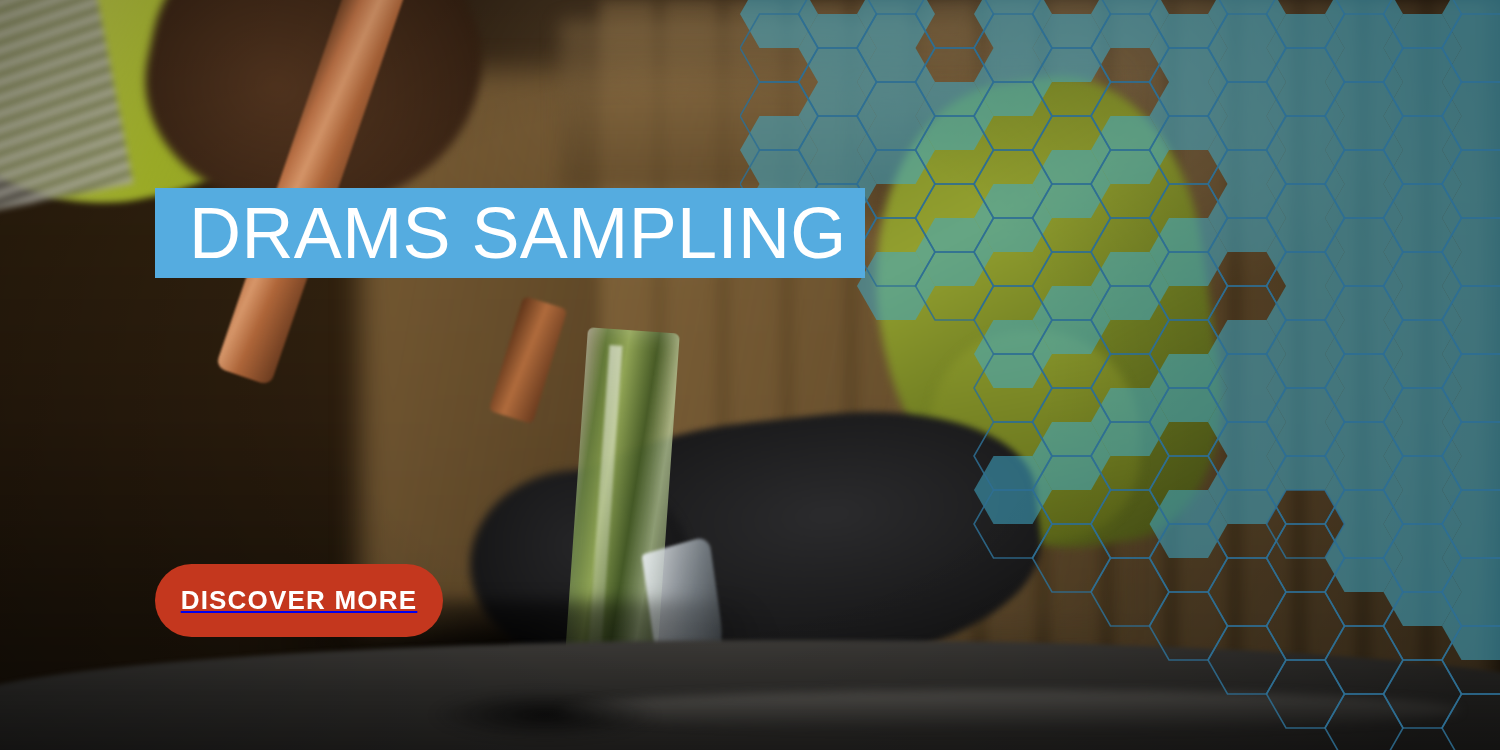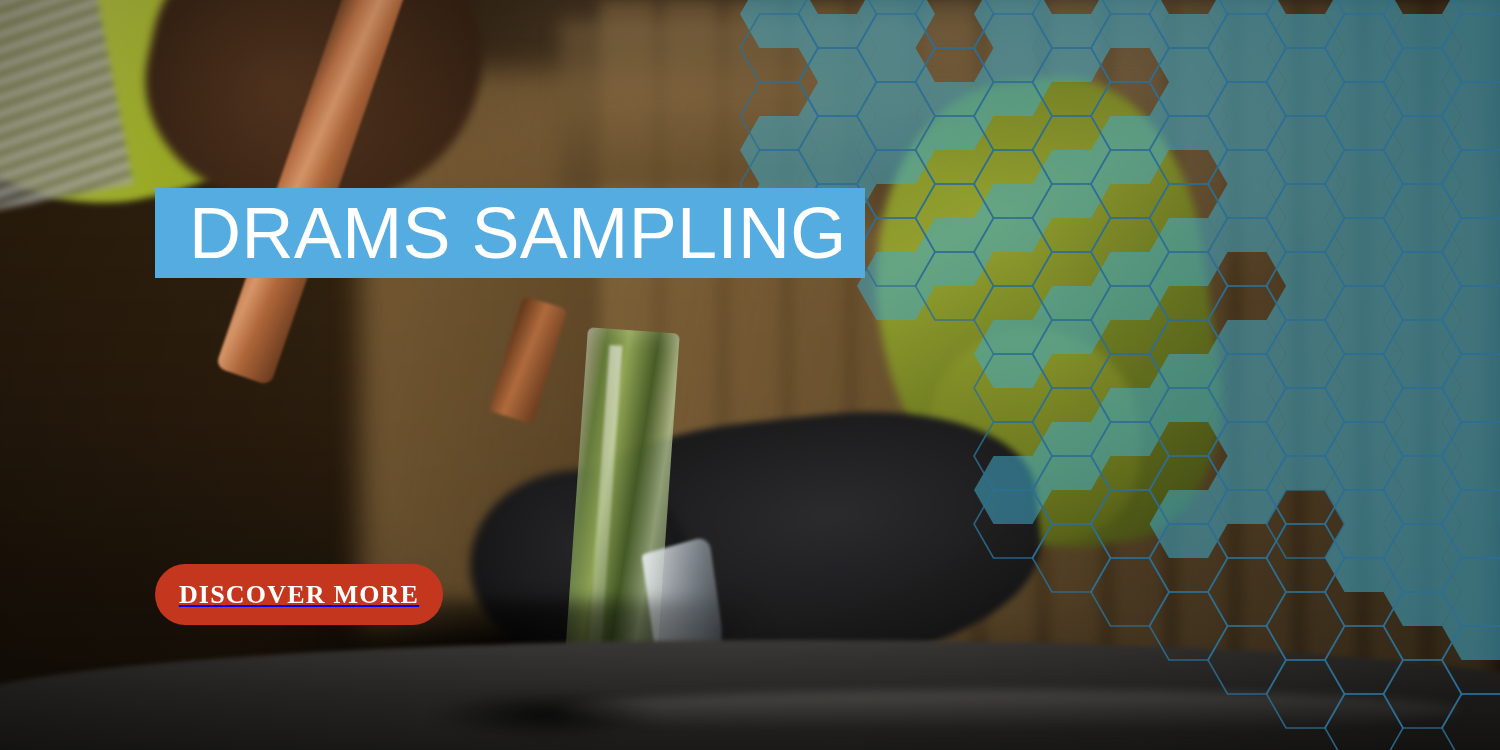--- a/index.html
+++ b/index.html
@@ -163,23 +163,23 @@
     position:absolute; left:155px; top:354px; width:1040px; height:124px;
     background:#55ace0; padding:22px 0 0 20px;
   }
   .sub-band .sub-line {
     color:#ffffff; font-size:35px; font-weight:400; line-height:56px;
     letter-spacing:.2px; white-space:nowrap;
     font-stretch:condensed; transform:scaleX(.94); transform-origin:left center;
   }
 
   .cta {
-    position:absolute; left:155px; top:564px; width:288px; height:61px;
+    position:absolute; left:155px; top:564px; width:288px; height:73px;
     background:#c4371e; border-radius:40px; border:none; cursor:pointer;
-    display:flex; align-items:center; justify-content:center;font-family:Liberation Serif, serif;
+    display:flex; align-items:center; justify-content:center;
   }
   .cta .cta-label {
     color:#ffffff; font-size:26px; font-weight:700; letter-spacing:1.2px;
   }
 </style>
 </head>
 <body>
 
 <div class="hero">
 

